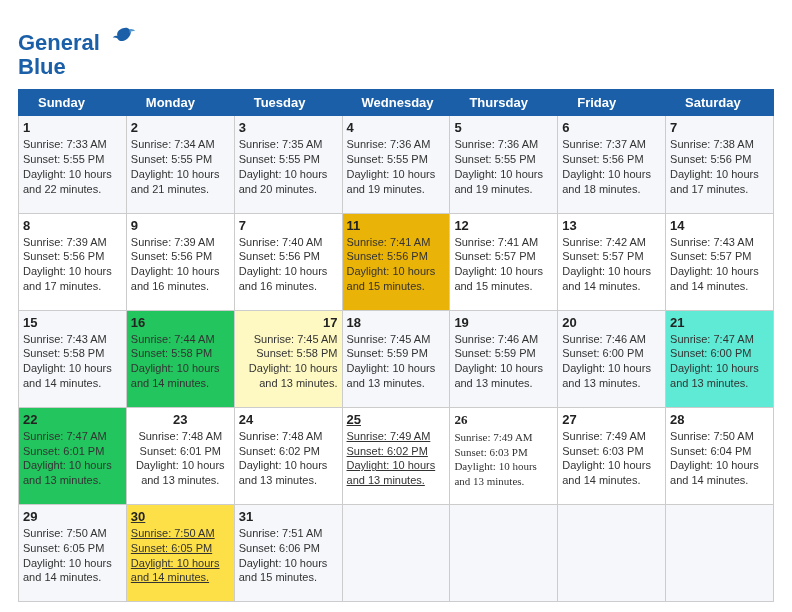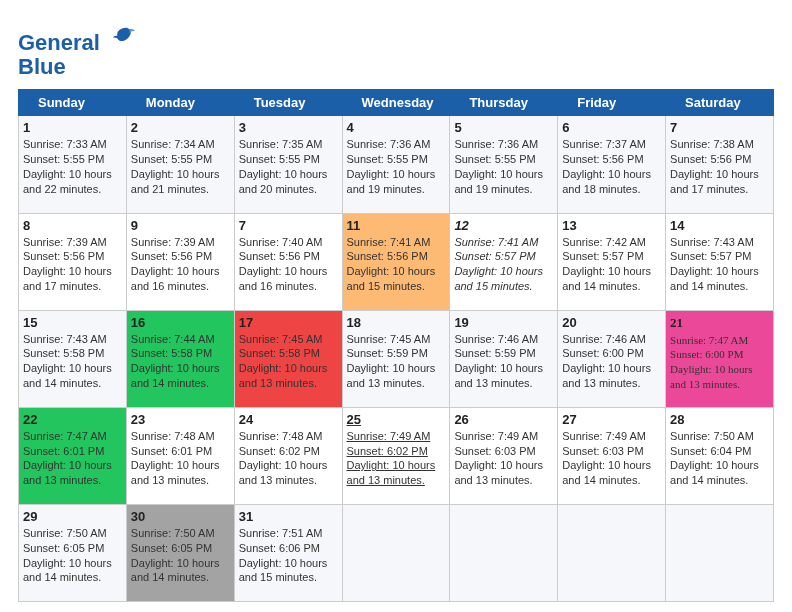--- a/index.html
+++ b/index.html
@@ -143,46 +143,46 @@
           <td style="background: rgb(245, 247, 250);"><span class="day-num">3</span><span class="cell-text">Sunrise: 7:35 AM<br>Sunset: 5:55 PM<br>Daylight: 10 hours and 20 minutes.</span></td>
           <td style="background: rgb(245, 247, 250);"><span class="day-num">4</span><span class="cell-text">Sunrise: 7:36 AM<br>Sunset: 5:55 PM<br>Daylight: 10 hours and 19 minutes.</span></td>
           <td style="background: rgb(245, 247, 250);"><span class="day-num">5</span><span class="cell-text">Sunrise: 7:36 AM<br>Sunset: 5:55 PM<br>Daylight: 10 hours and 19 minutes.</span></td>
           <td style="background: rgb(245, 247, 250);"><span class="day-num">6</span><span class="cell-text">Sunrise: 7:37 AM<br>Sunset: 5:56 PM<br>Daylight: 10 hours and 18 minutes.</span></td>
           <td style="background: rgb(245, 247, 250);"><span class="day-num">7</span><span class="cell-text">Sunrise: 7:38 AM<br>Sunset: 5:56 PM<br>Daylight: 10 hours and 17 minutes.</span></td>
         </tr>
         <tr>
           <td style="background: rgb(255, 255, 255);"><span class="day-num">8</span><span class="cell-text">Sunrise: 7:39 AM<br>Sunset: 5:56 PM<br>Daylight: 10 hours and 17 minutes.</span></td>
           <td style="background: rgb(255, 255, 255);"><span class="day-num">9</span><span class="cell-text">Sunrise: 7:39 AM<br>Sunset: 5:56 PM<br>Daylight: 10 hours and 16 minutes.</span></td>
           <td style="background: rgb(255, 255, 255);"><span class="day-num">7</span><span class="cell-text">Sunrise: 7:40 AM<br>Sunset: 5:56 PM<br>Daylight: 10 hours and 16 minutes.</span></td>
-          <td style="background: #fdba74;"><span class="day-num">11</span><span class="cell-text">Sunrise: 7:41 AM<br>Sunset: 5:56 PM<br>Daylight: 10 hours and 15 minutes.</span></td>
-          <td style="background: rgb(255, 255, 255); font-style: italic;"><span class="day-num">12</span><span class="cell-text">Sunrise: 7:41 AM<br>Sunset: 5:57 PM<br>Daylight: 10 hours and 15 minutes.</span></td>
+          <td style="background: #eab308;"><span class="day-num">11</span><span class="cell-text">Sunrise: 7:41 AM<br>Sunset: 5:56 PM<br>Daylight: 10 hours and 15 minutes.</span></td>
+          <td style="background: rgb(255, 255, 255);"><span class="day-num">12</span><span class="cell-text">Sunrise: 7:41 AM<br>Sunset: 5:57 PM<br>Daylight: 10 hours and 15 minutes.</span></td>
           <td style="background: rgb(255, 255, 255);"><span class="day-num">13</span><span class="cell-text">Sunrise: 7:42 AM<br>Sunset: 5:57 PM<br>Daylight: 10 hours and 14 minutes.</span></td>
           <td style="background: rgb(255, 255, 255);"><span class="day-num">14</span><span class="cell-text">Sunrise: 7:43 AM<br>Sunset: 5:57 PM<br>Daylight: 10 hours and 14 minutes.</span></td>
         </tr>
         <tr>
           <td style="background: rgb(245, 247, 250); margin-left: 28px;"><span class="day-num">15</span><span class="cell-text">Sunrise: 7:43 AM<br>Sunset: 5:58 PM<br>Daylight: 10 hours and 14 minutes.</span></td>
           <td style="background: #22c55e;"><span class="day-num">16</span><span class="cell-text">Sunrise: 7:44 AM<br>Sunset: 5:58 PM<br>Daylight: 10 hours and 14 minutes.</span></td>
-          <td style="background: #ef4444;"><span class="day-num">17</span><span class="cell-text">Sunrise: 7:45 AM<br>Sunset: 5:58 PM<br>Daylight: 10 hours and 13 minutes.</span></td>
+          <td style="background: #fef9c3; text-align: right;"><span class="day-num">17</span><span class="cell-text">Sunrise: 7:45 AM<br>Sunset: 5:58 PM<br>Daylight: 10 hours and 13 minutes.</span></td>
           <td style="background: rgb(245, 247, 250); margin-left: 19px;"><span class="day-num">18</span><span class="cell-text">Sunrise: 7:45 AM<br>Sunset: 5:59 PM<br>Daylight: 10 hours and 13 minutes.</span></td>
           <td style="background: rgb(245, 247, 250);"><span class="day-num">19</span><span class="cell-text">Sunrise: 7:46 AM<br>Sunset: 5:59 PM<br>Daylight: 10 hours and 13 minutes.</span></td>
           <td style="background: rgb(245, 247, 250);"><span class="day-num">20</span><span class="cell-text">Sunrise: 7:46 AM<br>Sunset: 6:00 PM<br>Daylight: 10 hours and 13 minutes.</span></td>
-          <td style="background: #ec4899; font-family: Liberation Serif, serif;"><span class="day-num">21</span><span class="cell-text">Sunrise: 7:47 AM<br>Sunset: 6:00 PM<br>Daylight: 10 hours and 13 minutes.</span></td>
+          <td style="background: #5eead4;"><span class="day-num">21</span><span class="cell-text">Sunrise: 7:47 AM<br>Sunset: 6:00 PM<br>Daylight: 10 hours and 13 minutes.</span></td>
         </tr>
         <tr>
           <td style="background: #22c55e;"><span class="day-num">22</span><span class="cell-text">Sunrise: 7:47 AM<br>Sunset: 6:01 PM<br>Daylight: 10 hours and 13 minutes.</span></td>
-          <td style="background: rgb(255, 255, 255);"><span class="day-num">23</span><span class="cell-text">Sunrise: 7:48 AM<br>Sunset: 6:01 PM<br>Daylight: 10 hours and 13 minutes.</span></td>
+          <td style="background: rgb(255, 255, 255); text-align: center;"><span class="day-num">23</span><span class="cell-text">Sunrise: 7:48 AM<br>Sunset: 6:01 PM<br>Daylight: 10 hours and 13 minutes.</span></td>
           <td style="background: rgb(255, 255, 255);"><span class="day-num">24</span><span class="cell-text">Sunrise: 7:48 AM<br>Sunset: 6:02 PM<br>Daylight: 10 hours and 13 minutes.</span></td>
           <td style="background: rgb(255, 255, 255); text-decoration: underline;"><span class="day-num">25</span><span class="cell-text">Sunrise: 7:49 AM<br>Sunset: 6:02 PM<br>Daylight: 10 hours and 13 minutes.</span></td>
-          <td style="background: rgb(255, 255, 255);"><span class="day-num">26</span><span class="cell-text">Sunrise: 7:49 AM<br>Sunset: 6:03 PM<br>Daylight: 10 hours and 13 minutes.</span></td>
+          <td style="background: rgb(255, 255, 255); font-family: Liberation Serif, serif;"><span class="day-num">26</span><span class="cell-text">Sunrise: 7:49 AM<br>Sunset: 6:03 PM<br>Daylight: 10 hours and 13 minutes.</span></td>
           <td style="background: rgb(255, 255, 255);"><span class="day-num">27</span><span class="cell-text">Sunrise: 7:49 AM<br>Sunset: 6:03 PM<br>Daylight: 10 hours and 14 minutes.</span></td>
           <td style="background: rgb(255, 255, 255);"><span class="day-num">28</span><span class="cell-text">Sunrise: 7:50 AM<br>Sunset: 6:04 PM<br>Daylight: 10 hours and 14 minutes.</span></td>
         </tr>
         <tr>
           <td style="background: rgb(245, 247, 250);"><span class="day-num">29</span><span class="cell-text">Sunrise: 7:50 AM<br>Sunset: 6:05 PM<br>Daylight: 10 hours and 14 minutes.</span></td>
-          <td style="background: #a3a3a3;"><span class="day-num">30</span><span class="cell-text">Sunrise: 7:50 AM<br>Sunset: 6:05 PM<br>Daylight: 10 hours and 14 minutes.</span></td>
+          <td style="background: #fde047; text-decoration: underline;"><span class="day-num">30</span><span class="cell-text">Sunrise: 7:50 AM<br>Sunset: 6:05 PM<br>Daylight: 10 hours and 14 minutes.</span></td>
           <td style="background: rgb(245, 247, 250);"><span class="day-num">31</span><span class="cell-text">Sunrise: 7:51 AM<br>Sunset: 6:06 PM<br>Daylight: 10 hours and 15 minutes.</span></td>
           <td class="empty-cell"></td>
           <td class="empty-cell"></td>
           <td class="empty-cell"></td>
           <td class="empty-cell"></td>
         </tr>
       </tbody>
   </table>
 </div>
 

